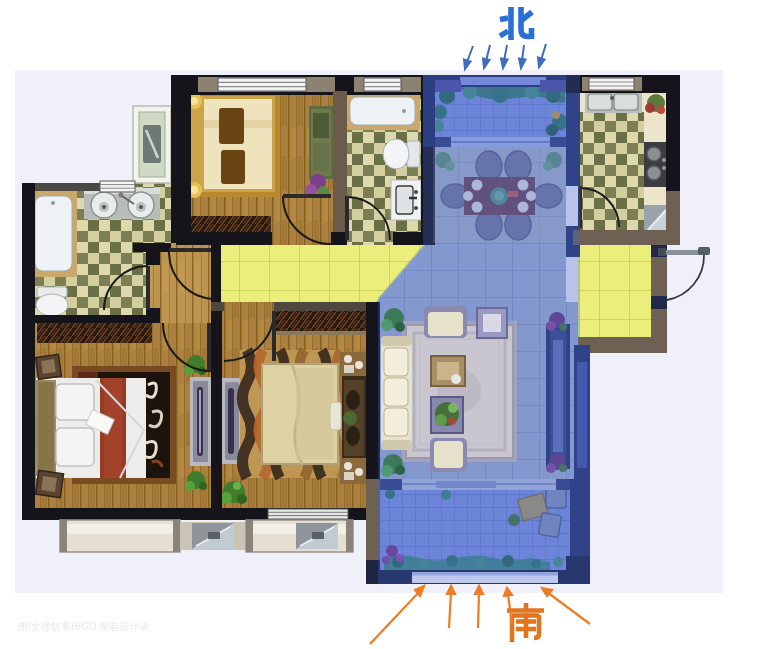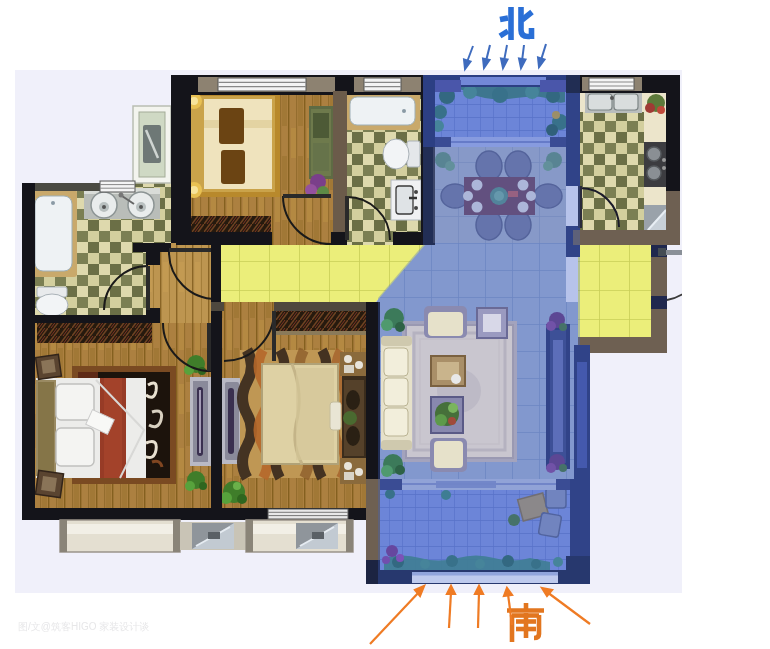--- a/index.html
+++ b/index.html
@@ -1,16 +1,16 @@
 <!DOCTYPE html>
 <html><head>
 <meta charset="utf-8">
 <style>
 html,body{margin:0;padding:0;background:#fff;font-family:"Liberation Sans",sans-serif;}
-#wrap{width:682px;height:649px;position:relative;overflow:hidden;}
+#wrap{width:770px;height:649px;position:relative;overflow:hidden;}
 </style>
 </head>
 <body>
 <div id="wrap">
 <svg width="770" height="649" viewBox="0 0 770 649" xmlns="http://www.w3.org/2000/svg">
 <defs>
 <pattern id="wood" width="16" height="64" patternUnits="userSpaceOnUse">
   <rect width="16" height="64" fill="#ac8040"></rect>
   <rect x="0" width="1.4" height="64" fill="#84601f"></rect>
   <rect x="8" width="1.2" height="64" fill="#8a6526" opacity=".7"></rect>

